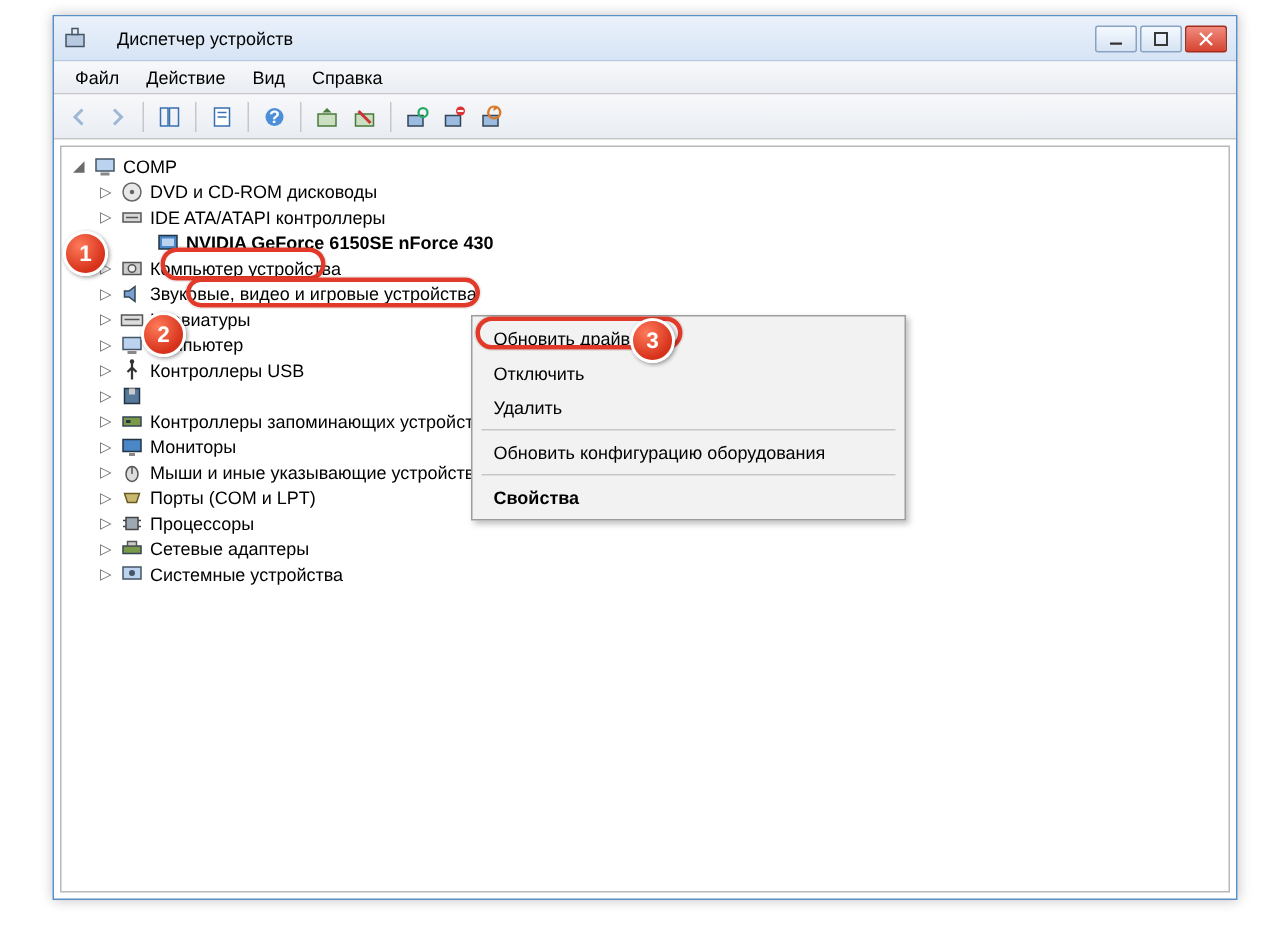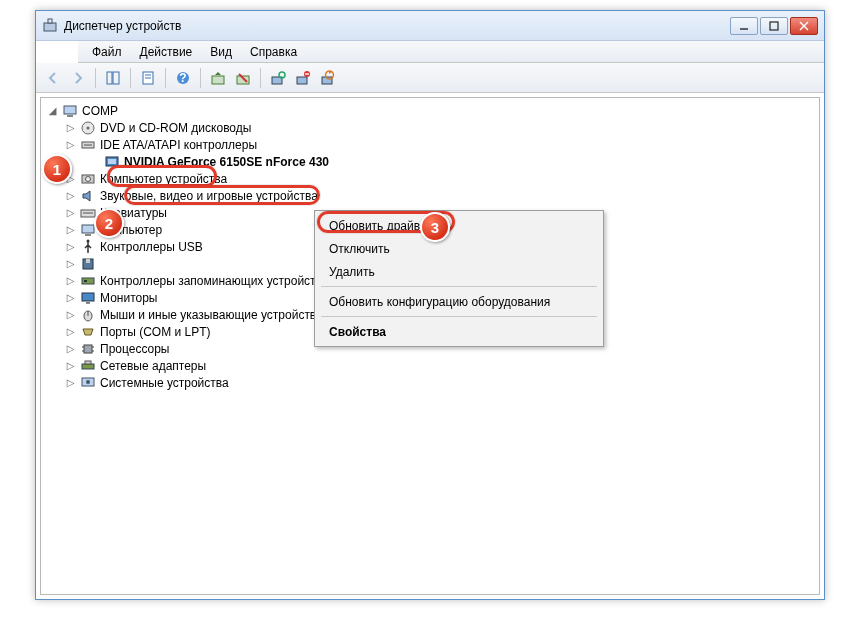--- a/index.html
+++ b/index.html
@@ -6,39 +6,38 @@
 body { background: #fff; width: 857px; height: 623px; position: relative; }
 
 .window {
   position: absolute; top: 10px; left: 35px; width: 790px; height: 590px;
   background: #fff; border: 1px solid #5b8fc7;
   box-shadow: 0 0 8px rgba(0,0,0,0.25);
   display: flex; flex-direction: column;
 }
 .titlebar {
   height: 30px; background: linear-gradient(#eaf1fb, #d7e4f5);
-  display: flex; align-items: center; padding: 0 6px; gap: 6px;
+  display: flex; align-items: center; padding: 0 6px; gap: 20px;
   border-bottom: 1px solid #b8c9e0;
 }
 .titlebar .app-icon { width: 16px; height: 16px; }
 .titlebar .title { flex: 1; color: #000; }
 .winbtns { display: flex; gap: 2px; }
 .winbtn {
   width: 28px; height: 18px; border: 1px solid #8aa3c3;
   background: linear-gradient(#f5f9fe, #d6e3f3); border-radius: 2px;
   display: flex; align-items: center; justify-content: center; cursor: pointer;
 }
 .winbtn.close { background: linear-gradient(#f08b7e, #d64531); border-color: #a32c1c; color:#fff; }
 .winbtn svg { width: 10px; height: 10px; }
 
 .menubar {
   height: 22px; display: flex; align-items: center; gap: 2px;
   padding: 0 6px; background: linear-gradient(#f7f8fa,#e9edf3);
   border-bottom: 1px solid #c7c7c7;
-  margin-left: 42px;
 }
 .menuitem { padding: 2px 8px; cursor: pointer; }
 
 .toolbar {
   height: 30px; display: flex; align-items: center; gap: 3px;
   padding: 0 6px; background: linear-gradient(#f7f8fa,#e9edf3);
   border-bottom: 1px solid #c7c7c7;
 }
 .tbsep { width: 1px; height: 20px; background: #c7c7c7; margin: 0 3px; }
 .tbtn {

